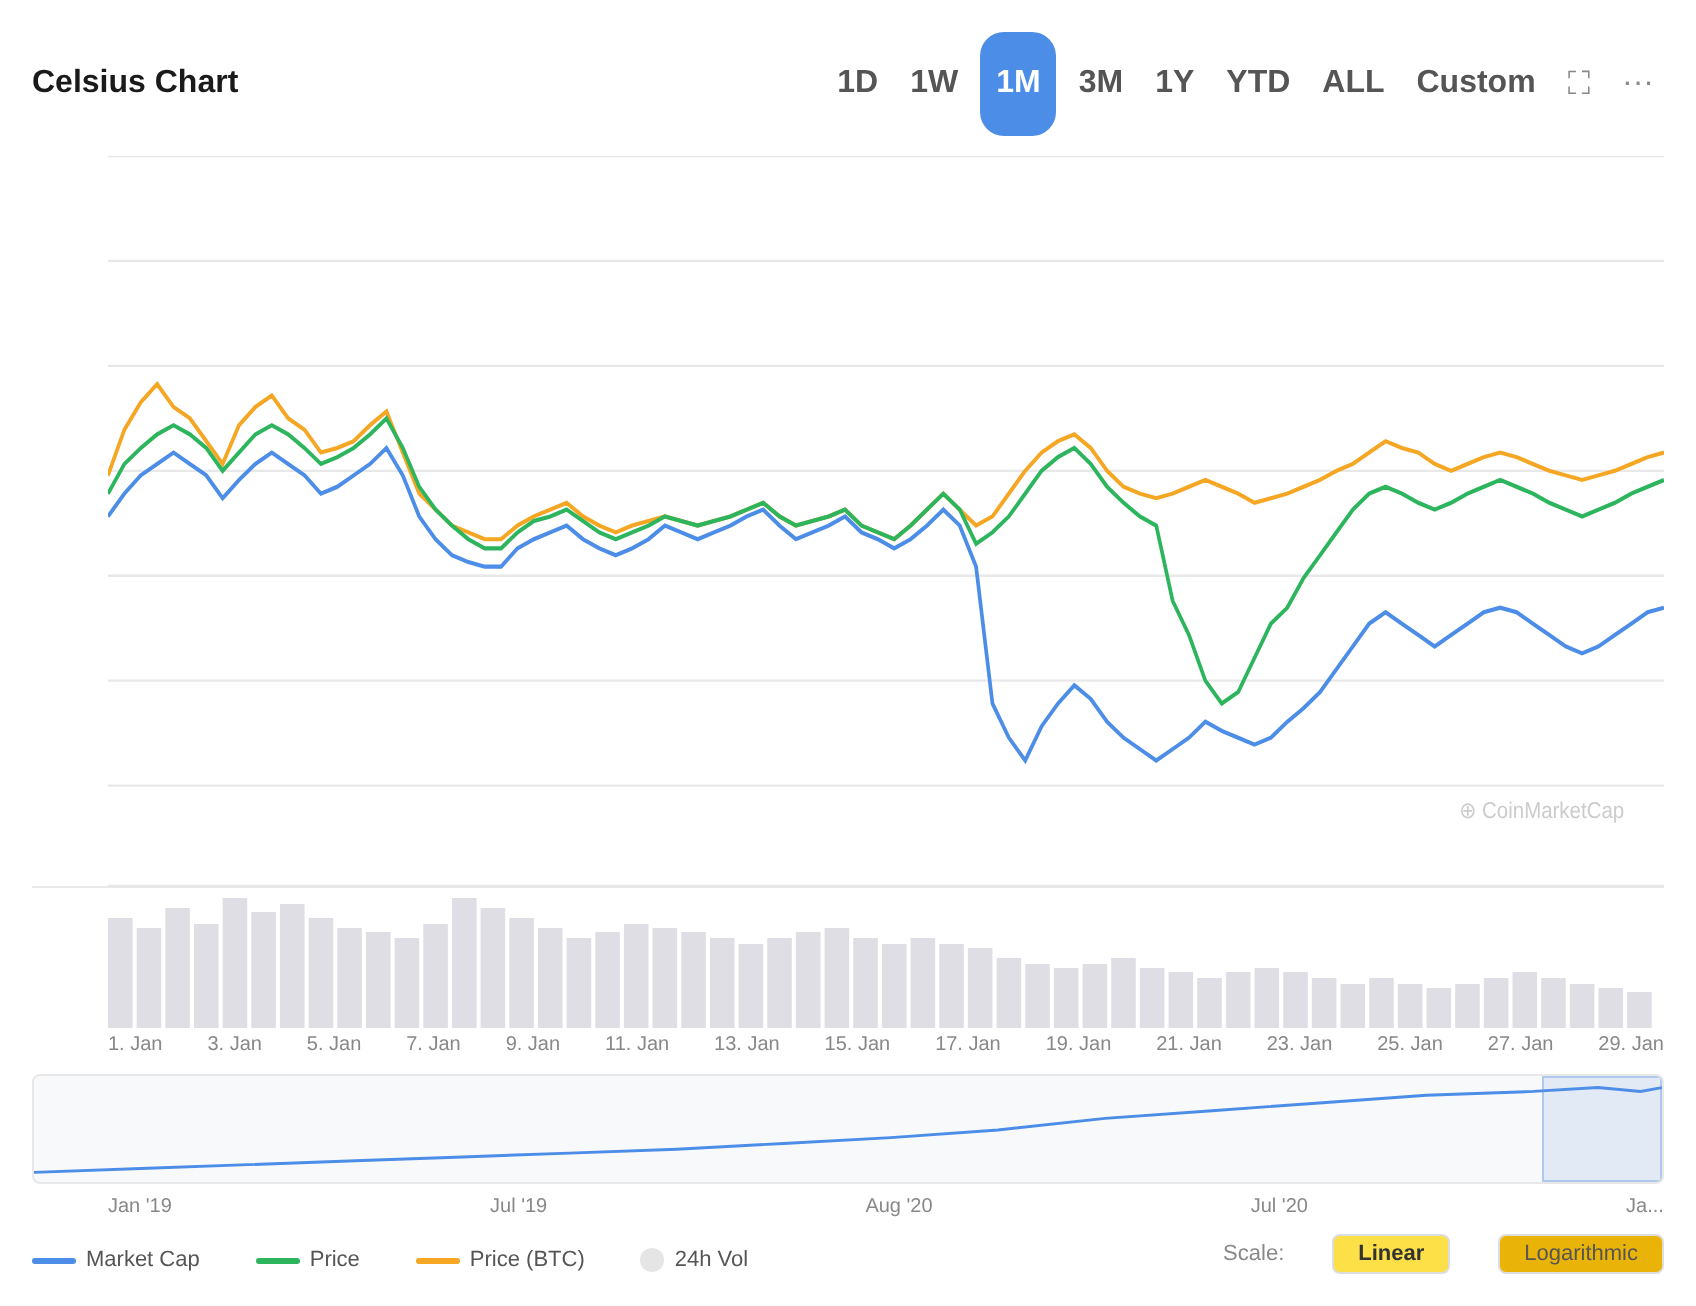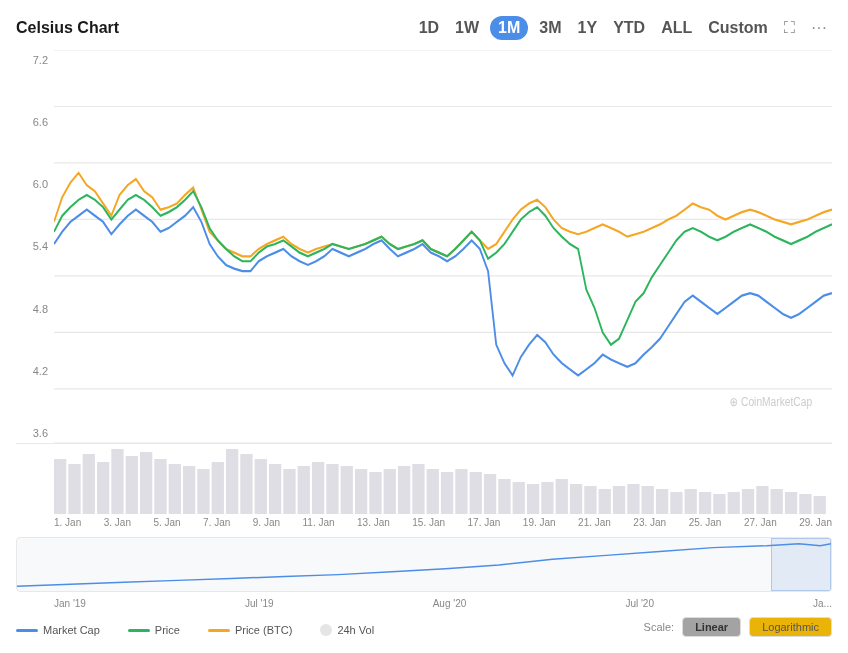--- a/index.html
+++ b/index.html
@@ -41,21 +41,21 @@
       border: none;
       cursor: pointer;
       padding: 3px 5px;
       border-radius: 4px;
       font-weight: bold;
     }
     .time-btn.active {
       background: #4c8de8;
       color: #fff;
       border-radius: 12px;
-      padding: 3px 8px;
+      padding: 17px 8px;
     }
     .icon-btn {
       color: #888;
       font-size: 16px;
       background: none;
       border: none;
       cursor: pointer;
       padding: 2px 5px;
     }
     .chart-area {
@@ -134,38 +134,38 @@
     .legend-circle {
       width: 12px;
       height: 12px;
       border-radius: 50%;
       background: #ccc;
       opacity: 0.5;
     }
     .scale-section {
       display: flex;
       align-items: center;
-      gap: 8px;
+      gap: 24px;
       margin-left: auto;
     }
     .scale-label {
       font-size: 11px;
       color: #888;
     }
     .scale-btn {
       font-size: 11px;
       padding: 3px 12px;
       border: 1px solid #ddd;
       border-radius: 4px;
       background: #eab308;
       cursor: pointer;
       color: #555;
     }
     .scale-btn.active {
-      background: #a3a3a3;
+      background: #fde047;
       font-weight: 600;
       color: #333;
     }
     svg {
       width: 100%;
       height: 100%;
     }
   </style>
 </head>
 <body>
@@ -183,29 +183,20 @@
       <button class="time-btn">ALL</button>
       <button class="time-btn">Custom</button>
       <button class="icon-btn">⛶</button>
       <button class="icon-btn">···</button>
     </div>
   </div>
 
   <div class="chart-area">
     <div class="main-chart">
 
-      <div class="y-axis">
-        <span class="y-label">7.2</span>
-        <span class="y-label">6.6</span>
-        <span class="y-label">6.0</span>
-        <span class="y-label">5.4</span>
-        <span class="y-label">4.8</span>
-        <span class="y-label">4.2</span>
-        <span class="y-label">3.6</span>
-      </div>
       <div class="chart-content">
         <svg viewBox="0 0 760 320" preserveAspectRatio="none">
 
           <line x1="0" y1="0" x2="760" y2="0" stroke="#e8e8e8" stroke-width="1"></line>
           <line x1="0" y1="46" x2="760" y2="46" stroke="#e8e8e8" stroke-width="1"></line>
           <line x1="0" y1="92" x2="760" y2="92" stroke="#e8e8e8" stroke-width="1"></line>
           <line x1="0" y1="138" x2="760" y2="138" stroke="#e8e8e8" stroke-width="1"></line>
           <line x1="0" y1="184" x2="760" y2="184" stroke="#e8e8e8" stroke-width="1"></line>
           <line x1="0" y1="230" x2="760" y2="230" stroke="#e8e8e8" stroke-width="1"></line>
           <line x1="0" y1="276" x2="760" y2="276" stroke="#e8e8e8" stroke-width="1"></line>

